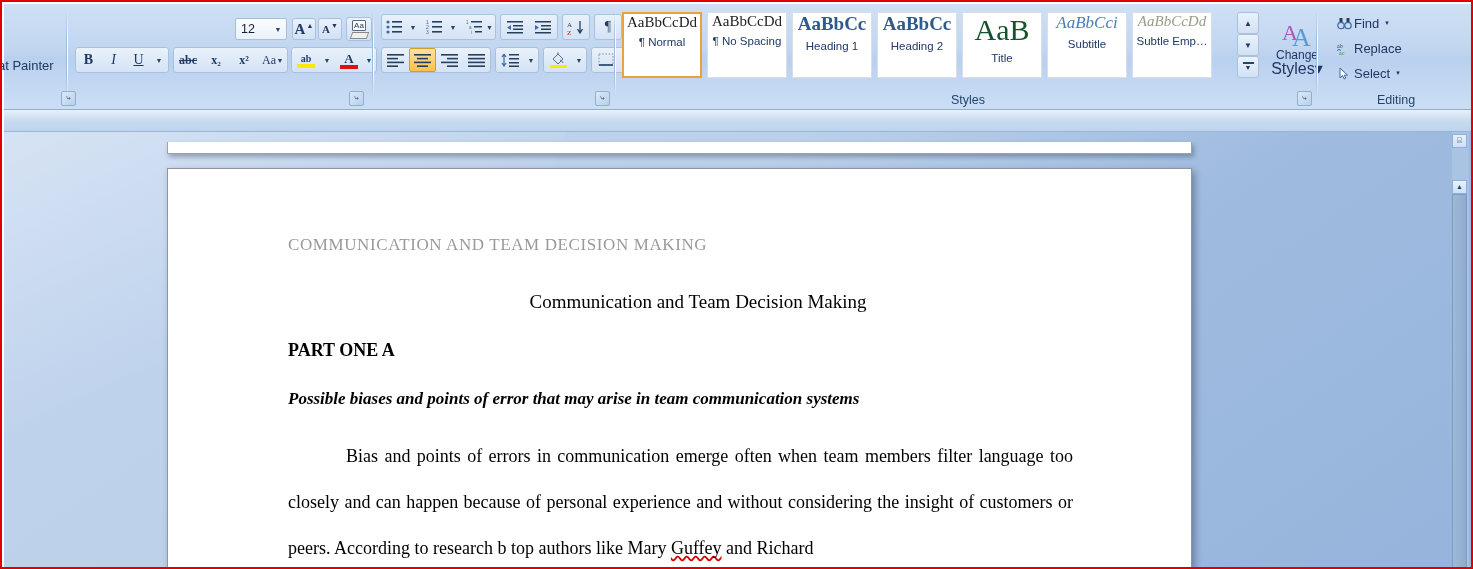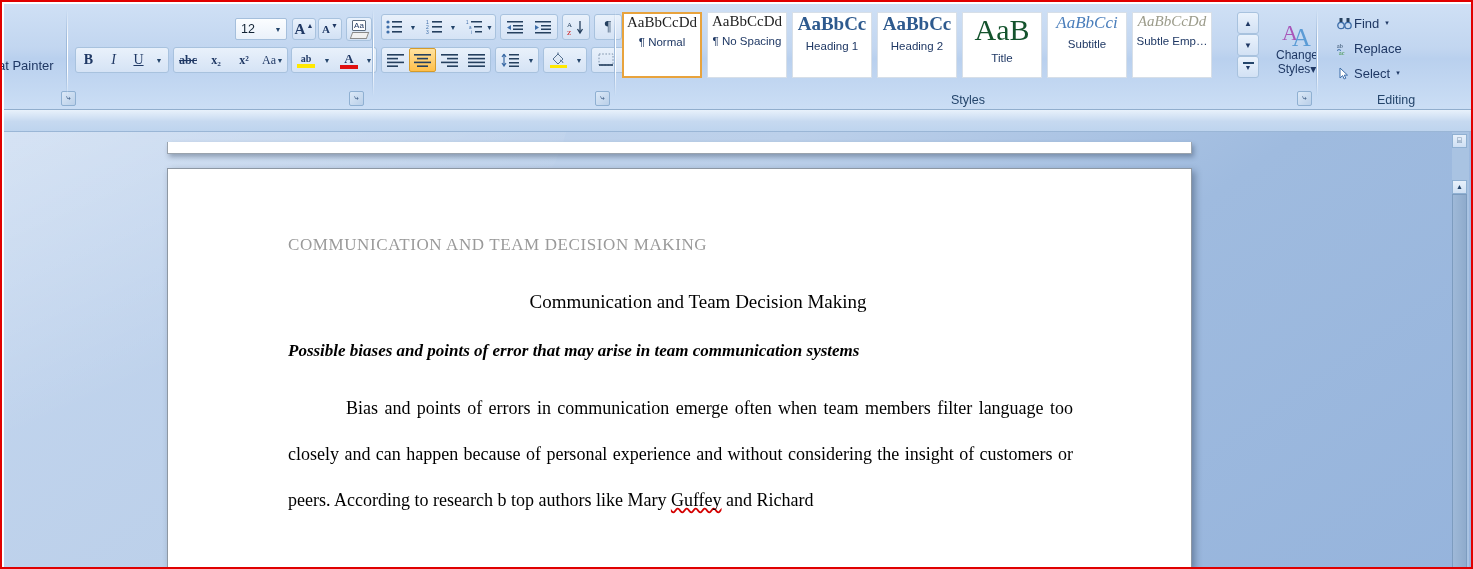--- a/index.html
+++ b/index.html
@@ -416,21 +416,21 @@
         <span style="display:block;width:11px;height:1.5px;background:#24456b;"></span>
         <span style="font-size:7px;line-height:8px;">▼</span>
       </div>
 
       <div class="btn flat" style="left:648px;top:6px;width:62px;height:76px;flex-direction:column;">
         <svg width="30" height="28" viewBox="0 0 30 28">
           <text x="0" y="20" font-size="22" font-family="serif" fill="#a855b8">A</text>
           <text x="10" y="26" font-size="26" font-family="serif" fill="#5b9bd5">A</text>
         </svg>
         <span style="font-size:12px;line-height:14px;">Change</span>
-        <span style="font-size:12px;line-height:14px;">
+        <span style="font-size:16px;line-height:14px;">
           <span>Styles</span><span>▾</span>
         </span>
       </div>
 
       <div class="glabel">Styles</div>
       <div class="launcher" style="right:6px;">⤷</div>
     </div>
     <div class="sep" style="left:1312px;"></div>
 
     <div class="rgroup" id="editgrp">
@@ -472,20 +472,21 @@
   <div class="ruler"></div>
 
   <div class="canvas">
     <div class="sheen"></div>
     <div class="prevpage"></div>
 
     <div class="page">
       <div class="doc">
         <div class="hdr">COMMUNICATION  AND  TEAM DECISION  MAKING</div>
         <div class="ttl">Communication and Team Decision Making</div>
+        <div class="h-part">PART ONE A</div>
         <div class="h-sub">Possible biases and points of error that may arise in team communication systems</div>
         <div class="body-p"><span>Bias and points of errors in communication emerge often when team members filter language too closely and can happen because of personal experience and without considering the insight of customers or peers. According to research b top authors like Mary </span><span class="sp">Guffey</span><span> and Richard</span></div>
       </div>
     </div>
   </div>
 
   <div class="vsb">
     <div class="topbox">⌸</div>
     <div class="upbtn">▲</div>
     <div class="thumb"></div>

